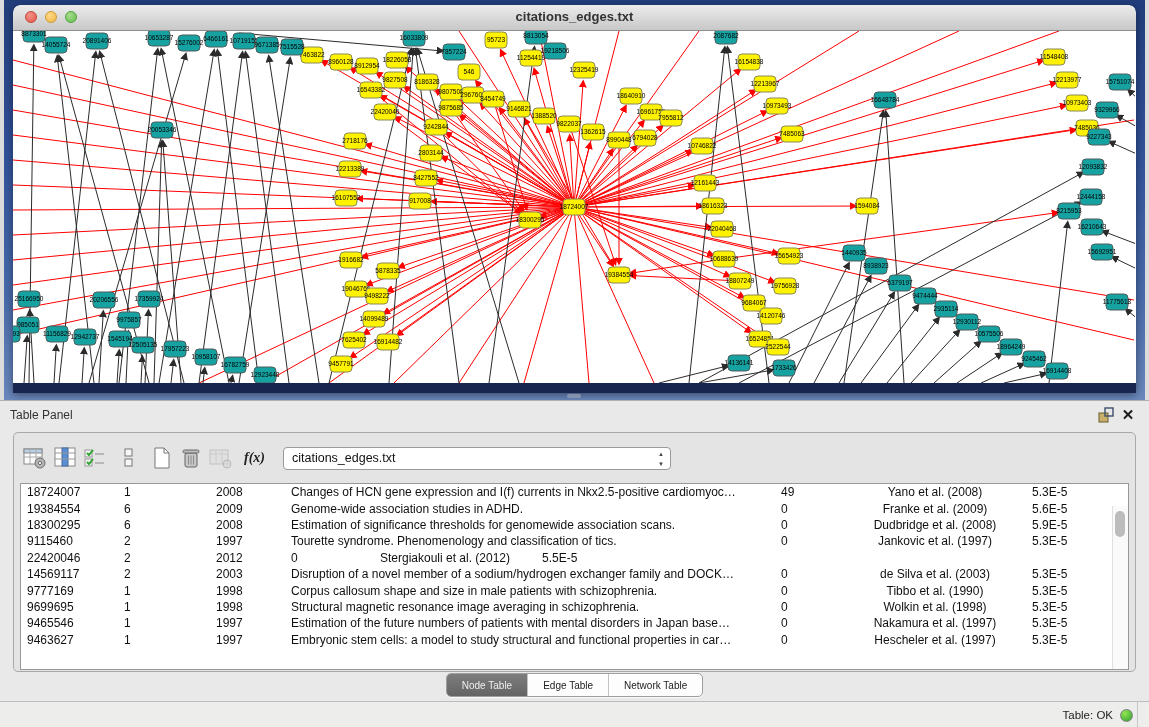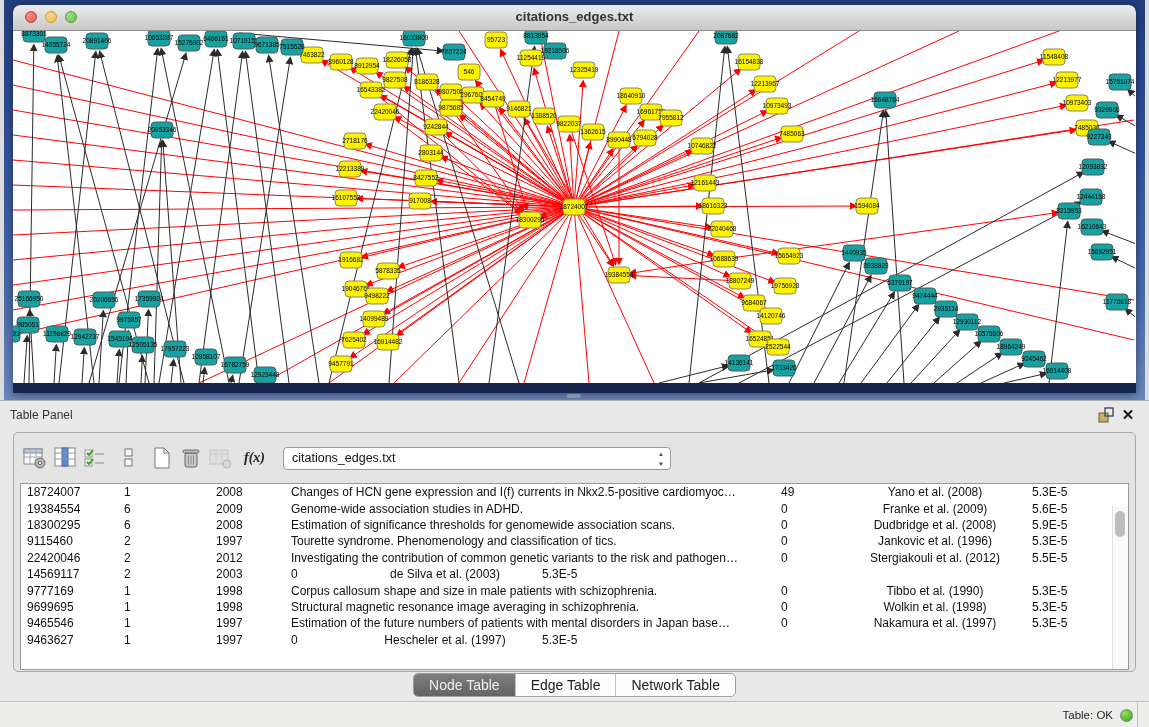--- a/index.html
+++ b/index.html
@@ -52,21 +52,21 @@
   .sort-tri{font-size:9px;color:#1b5e79;margin-right:3px;}
   .trow{display:flex;height:16.4px;align-items:center;background:#fff;}
   .td{box-sizing:border-box;font-size:12px;color:#101010;overflow:hidden;white-space:nowrap;text-overflow:ellipsis;padding-left:6px;}
   .td.center{text-align:center;padding-left:0;}
   .td.pr{padding-left:17px;}
   .vscroll{position:absolute;right:0;top:22px;bottom:0;width:15px;background:#fafafa;border-left:1px solid #e0e0e0;}
   .vthumb{position:absolute;left:2px;top:5px;width:10px;height:26px;border-radius:6px;background:#bcbcbc;}
 
   .tabsbar{position:absolute;left:0;right:0;top:272px;height:24px;display:flex;justify-content:center;}
   .seg{display:inline-flex;border:1px solid #9d9d9d;border-radius:5px;overflow:hidden;background:#fdfdfd;height:22px;box-shadow:0 1px 0 rgba(255,255,255,.7);}
-  .seg button{border:none;background:transparent;font-family:"Liberation Sans",sans-serif;font-size:14px;color:#222;
+  .seg button{border:none;background:transparent;font-family:"Liberation Sans",sans-serif;font-size:10px;color:#222;
     padding:0 15px;border-right:1px solid #c2c2c2;height:100%;}
   .seg button:last-child{border-right:none;}
   .seg button.active{background:linear-gradient(180deg,#7d7d7d,#646464);color:#efefef;}
 
   .statusbar{position:absolute;left:0;right:0;top:300px;height:27px;background:#ededec;border-top:1px solid #bdbdbd;
     display:flex;align-items:center;justify-content:flex-end;padding-right:16px;box-sizing:border-box;}
   .mem-label{font-size:11.5px;color:#222;margin-right:7px;}
   .mem-dot{width:13px;height:13px;border-radius:50%;background:radial-gradient(circle at 35% 30%,#93e653,#2f9e2f);border:1px solid #808080;box-sizing:border-box;}
   .status-div{position:absolute;right:11px;top:300px;height:27px;width:1px;background:#c6c6c6;}
 </style>
@@ -832,36 +832,36 @@
             <div class="td " style="width: 80px;">0</div>
             <div class="td center" style="width: 160px;">Dudbridge et al. (2008)</div>
             <div class="td pr" style="width: 97px;">5.9E-5</div>
           </div>
           <div class="trow">
             <div class="td " style="width: 97px;">9115460</div>
             <div class="td " style="width: 92px;">2</div>
             <div class="td " style="width: 75px;">1997</div>
             <div class="td " style="width: 490px;">Tourette syndrome. Phenomenology and classification of tics.</div>
             <div class="td " style="width: 80px;">0</div>
-            <div class="td center" style="width: 160px;">Jankovic et al. (1996)</div>
+            <div class="td center" style="width: 160px;">Jankovic et al. (1997)</div>
             <div class="td pr" style="width: 97px;">5.3E-5</div>
           </div>
           <div class="trow">
             <div class="td " style="width: 97px;">22420046</div>
             <div class="td " style="width: 92px;">2</div>
             <div class="td " style="width: 75px;">2012</div>
-            <div class="td " style="width: 490px;">Investigating the contribution of common genetic variants to the risk and pathogen…</div>
             <div class="td " style="width: 80px;">0</div>
             <div class="td center" style="width: 160px;">Stergiakouli et al. (2012)</div>
             <div class="td pr" style="width: 97px;">5.5E-5</div>
           </div>
           <div class="trow">
             <div class="td " style="width: 97px;">14569117</div>
             <div class="td " style="width: 92px;">2</div>
             <div class="td " style="width: 75px;">2003</div>
+            <div class="td " style="width: 490px;">Disruption of a novel member of a sodium/hydrogen exchanger family and DOCK…</div>
             <div class="td " style="width: 80px;">0</div>
             <div class="td center" style="width: 160px;">de Silva et al. (2003)</div>
             <div class="td pr" style="width: 97px;">5.3E-5</div>
           </div>
           <div class="trow">
             <div class="td " style="width: 97px;">9777169</div>
             <div class="td " style="width: 92px;">1</div>
             <div class="td " style="width: 75px;">1998</div>
             <div class="td " style="width: 490px;">Corpus callosum shape and size in male patients with schizophrenia.</div>
             <div class="td " style="width: 80px;">0</div>
@@ -883,20 +883,21 @@
             <div class="td " style="width: 75px;">1997</div>
             <div class="td " style="width: 490px;">Estimation of the future numbers of patients with mental disorders in Japan base…</div>
             <div class="td " style="width: 80px;">0</div>
             <div class="td center" style="width: 160px;">Nakamura et al. (1997)</div>
             <div class="td pr" style="width: 97px;">5.3E-5</div>
           </div>
           <div class="trow">
             <div class="td " style="width: 97px;">9463627</div>
             <div class="td " style="width: 92px;">1</div>
             <div class="td " style="width: 75px;">1997</div>
+            <div class="td " style="width: 490px;">Embryonic stem cells: a model to study structural and functional properties in car…</div>
             <div class="td " style="width: 80px;">0</div>
             <div class="td center" style="width: 160px;">Hescheler et al. (1997)</div>
             <div class="td pr" style="width: 97px;">5.3E-5</div>
           </div>
         </div>
       <div class="vscroll">
         <div class="vthumb"></div>
       </div>
     </div>
   </div>

